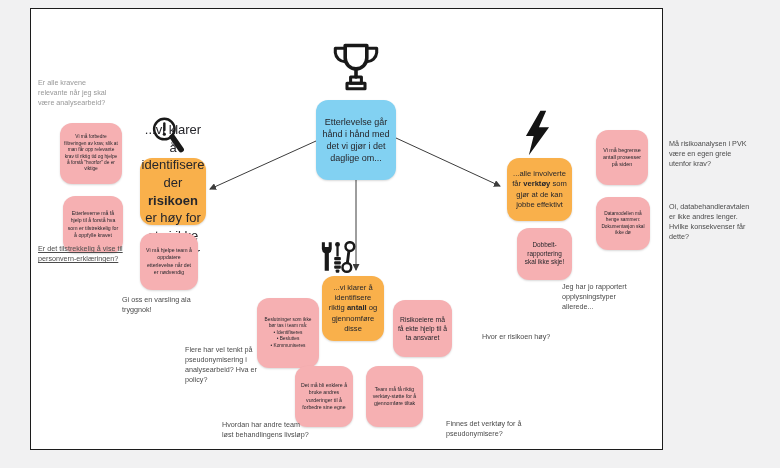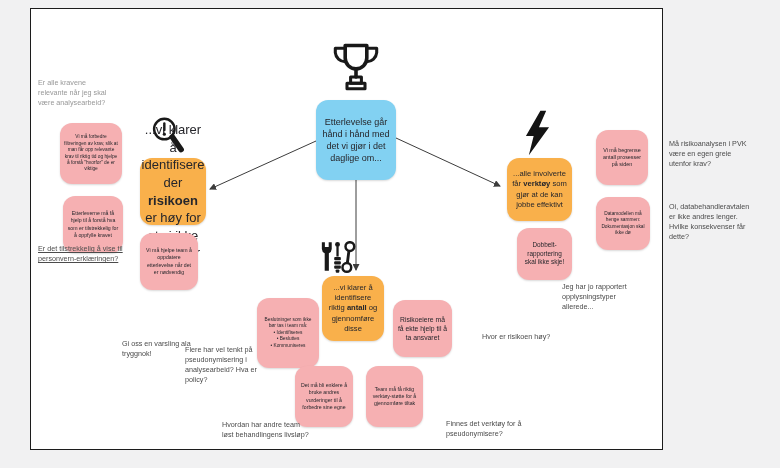--- a/index.html
+++ b/index.html
@@ -138,21 +138,21 @@
 </div>
 <div class="note pink" style="left:596px;top:130px;width:52px;height:55px;font-size:5.4px;">
   <span>Vi må begrense antall prosesser på siden</span>
 </div>
 <div class="note pink" style="left:596px;top:197px;width:54px;height:53px;font-size:4.8px;">
   <span>Datamodellen må henge sammen: Dokumentasjon skal ikke dø</span>
 </div>
 
 <div class="txt gray" style="left:38px;top:78px;width:72px;">Er alle kravene relevante når jeg skal være analysearbeid?</div>
 <div class="txt" style="left:38px;top:244px;width:86px;text-decoration:underline;">Er det tilstrekkelig å vise til personvern-erklæringen?</div>
-<div class="txt" style="left:122px;top:295px;width:80px;margin-top:44px;">Gi oss en varsling ala tryggnok!</div>
+<div class="txt" style="left:122px;top:295px;width:80px;">Gi oss en varsling ala tryggnok!</div>
 <div class="txt" style="left:185px;top:345px;width:78px;">Flere har vel tenkt på pseudonymisering i analysearbeid? Hva er policy?</div>
 <div class="txt" style="left:222px;top:420px;width:88px;">Hvordan har andre team løst behandlingens livsløp?</div>
 <div class="txt" style="left:437px;top:419px;width:92px;margin-left:9px;">Finnes det verktøy for å pseudonymisere?</div>
 <div class="txt" style="left:458px;top:332px;width:95px;margin-left:24px;">Hvor er risikoen høy?</div>
 <div class="txt" style="left:562px;top:282px;width:72px;">Jeg har jo rapportert opplysningstyper allerede...</div>
 
 <div class="txt" style="left:669px;top:129px;width:86px;margin-top:10px;">Må risikoanalysen i PVK være en egen greie utenfor krav?</div>
 <div class="txt" style="left:669px;top:202px;width:88px;">Oi, databehandleravtalen er ikke andres lenger. Hvilke konsekvenser får dette?</div>
 
 </body></html>

